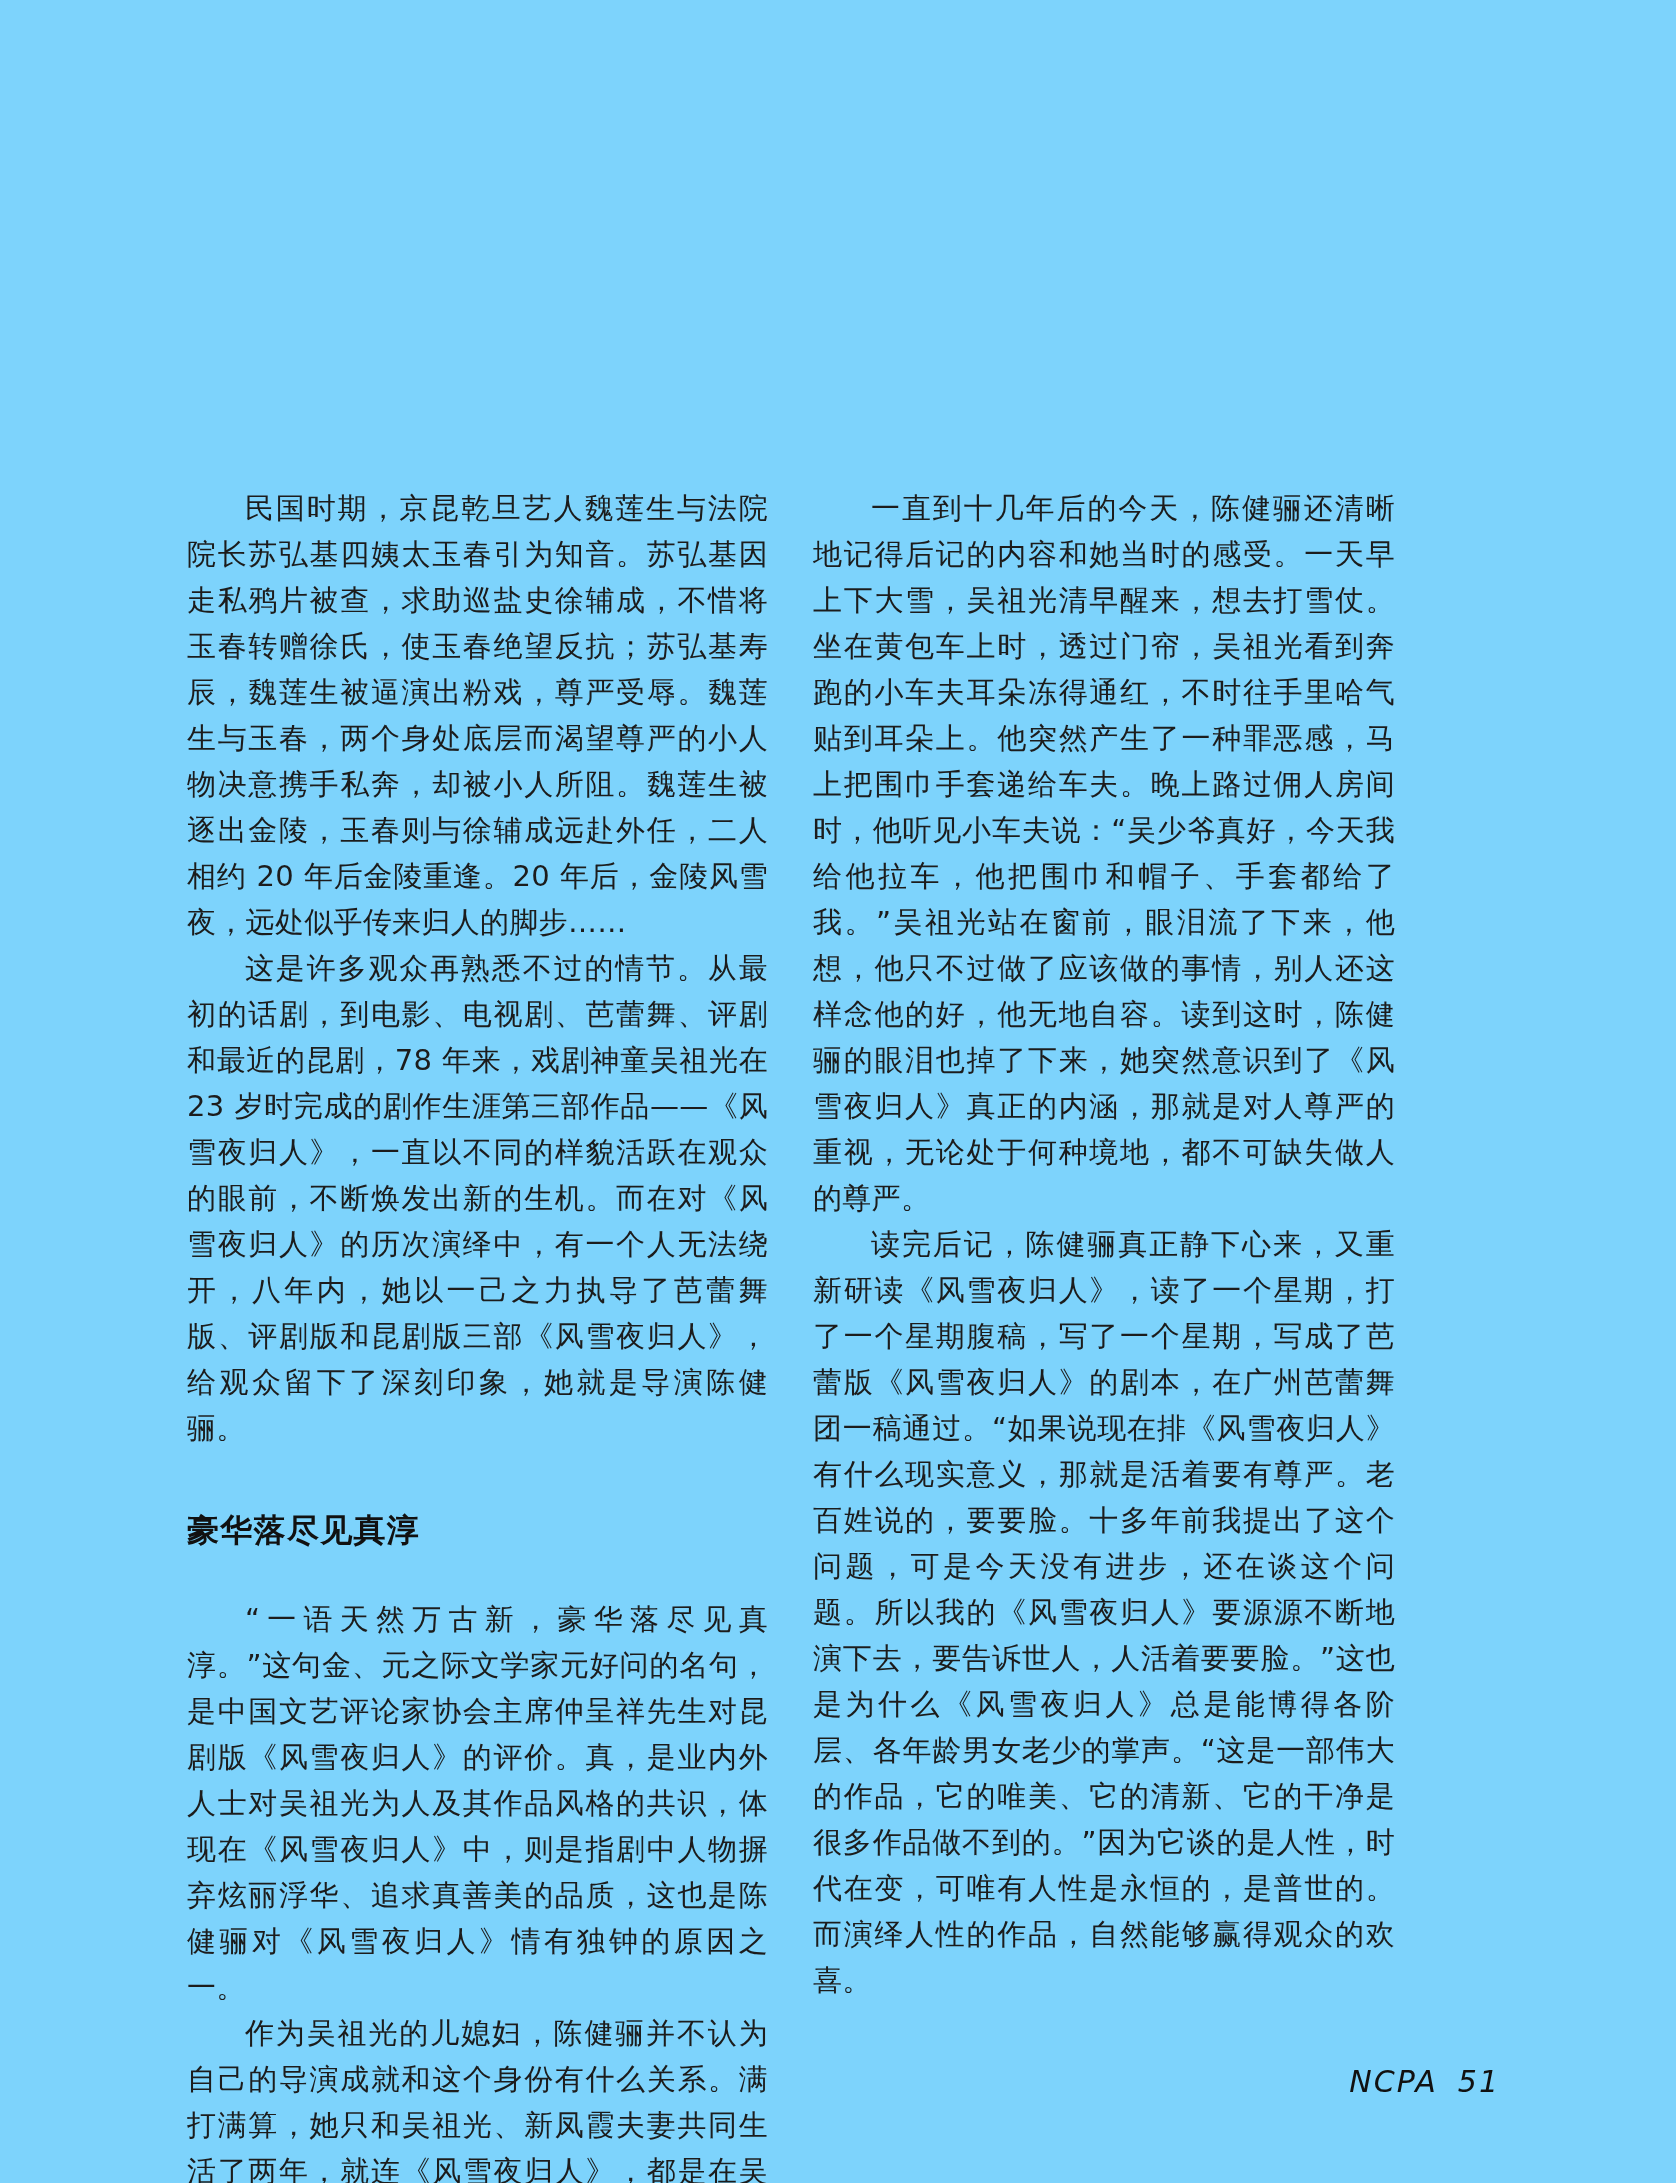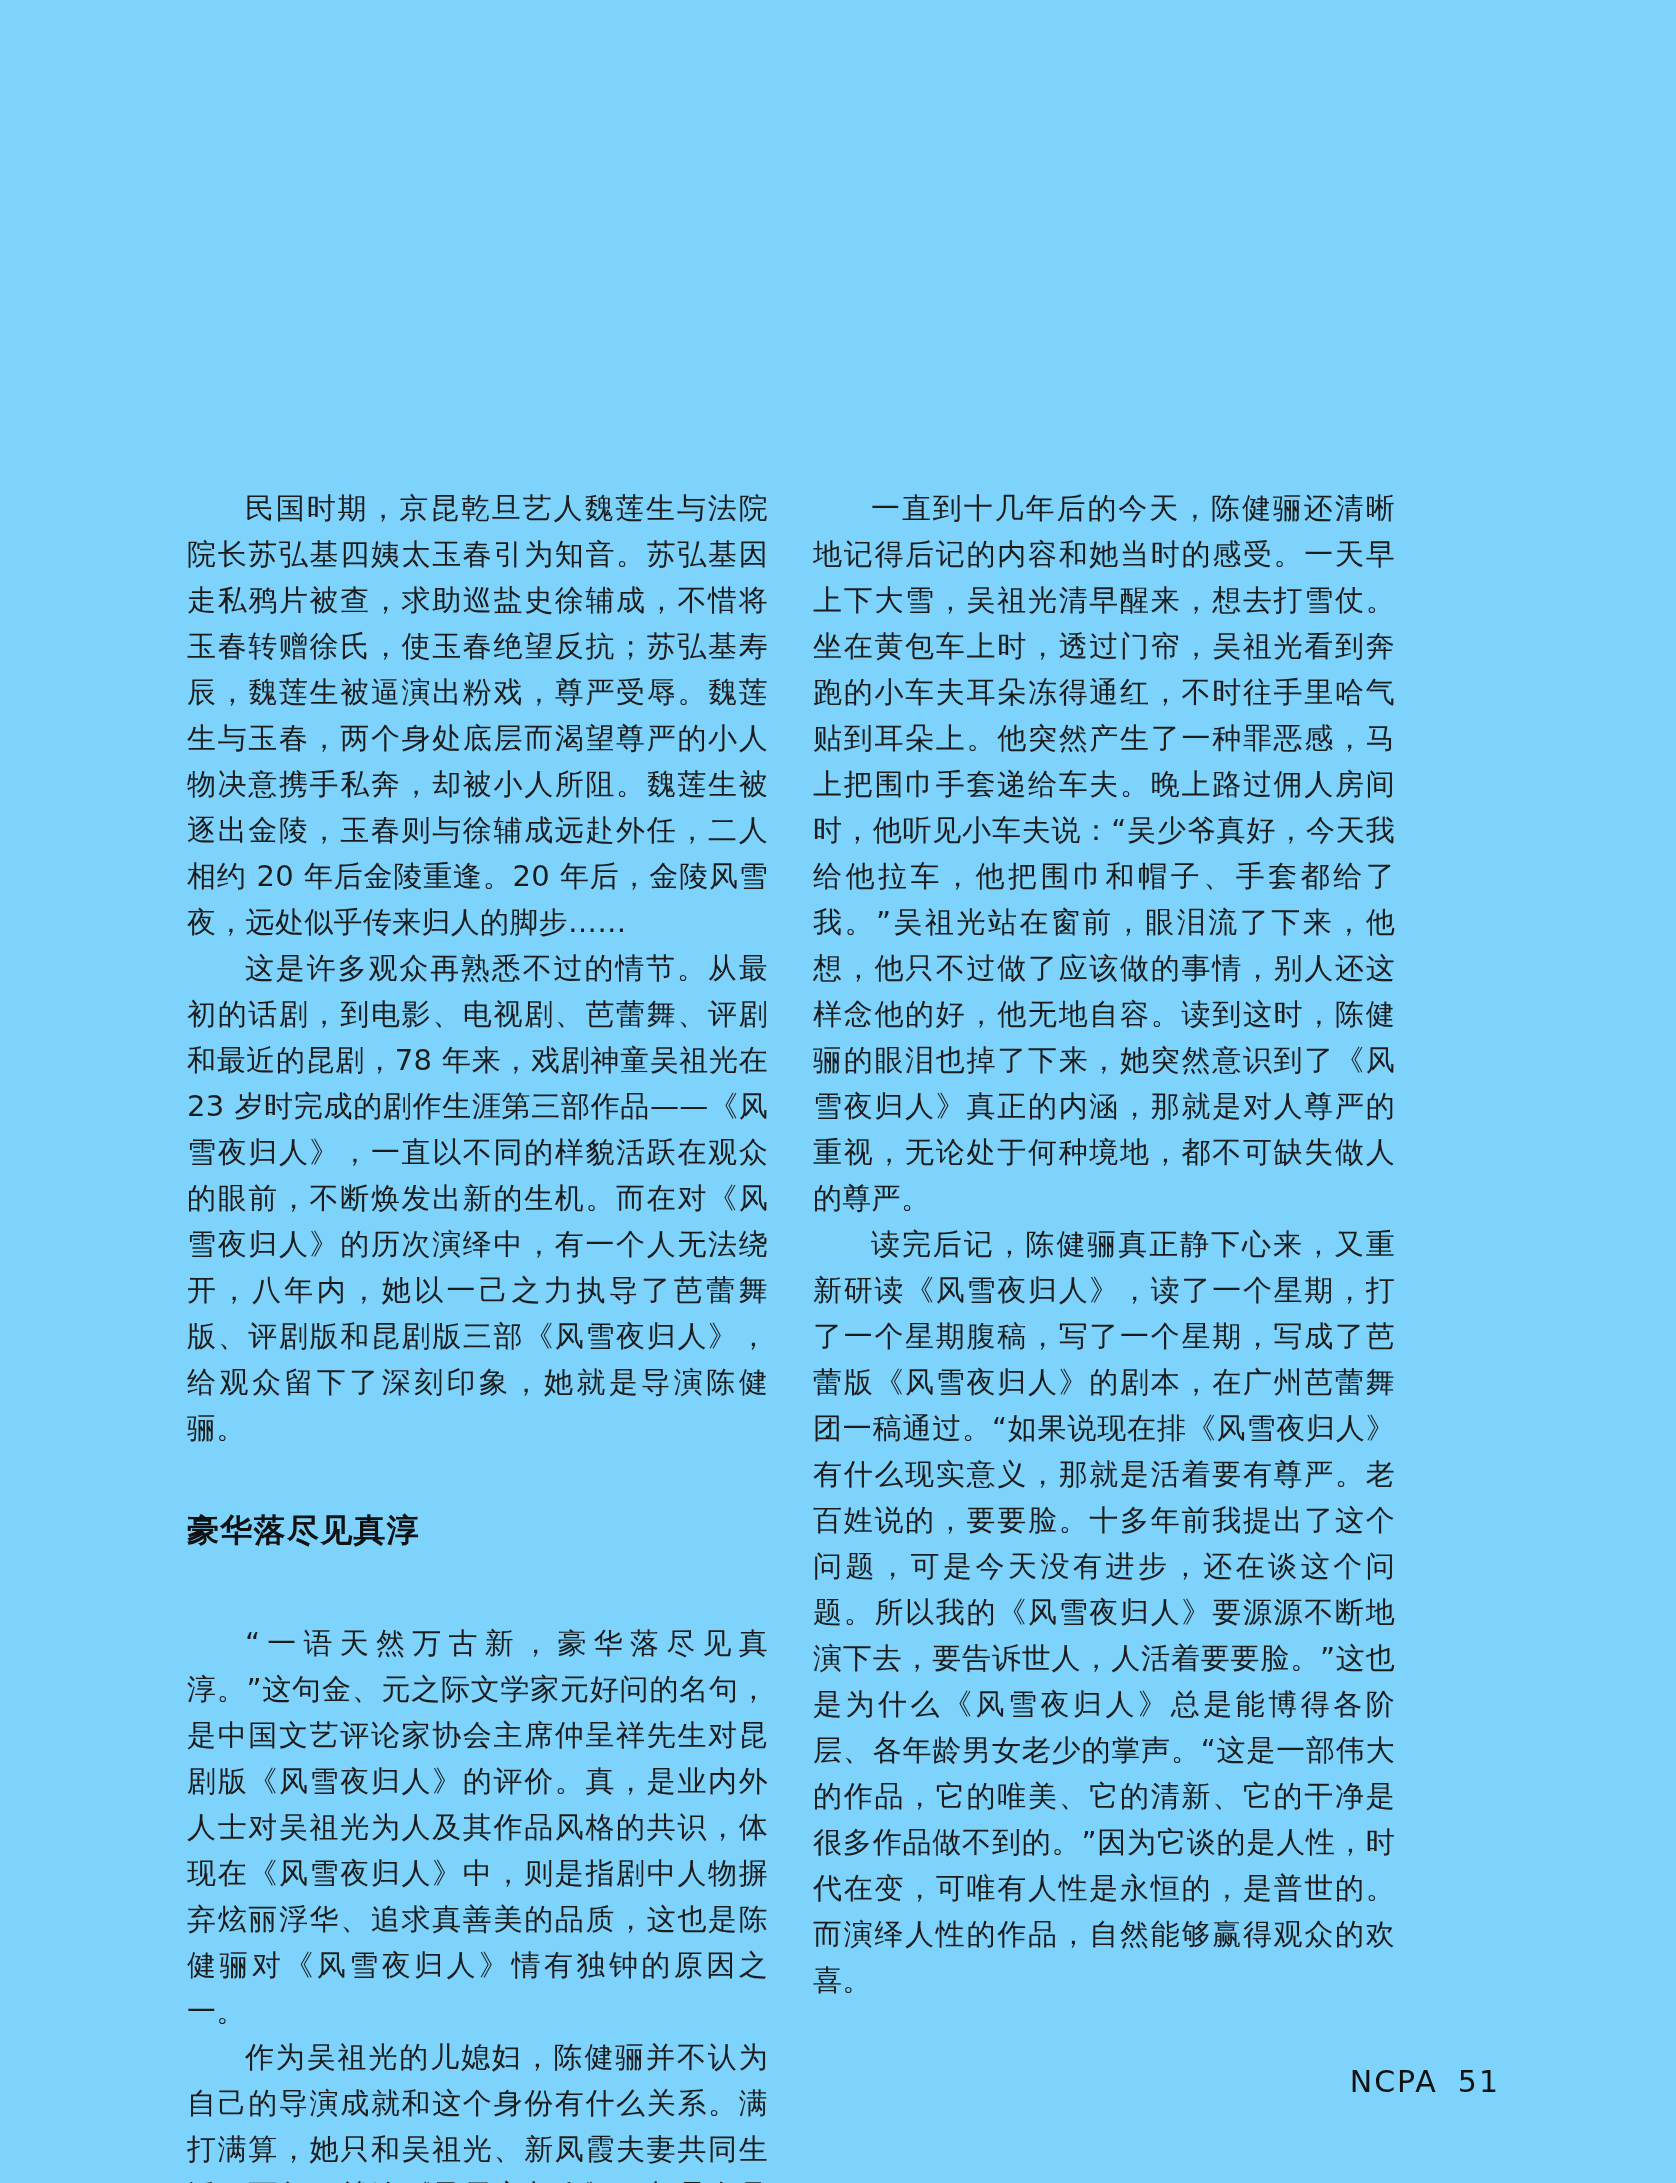--- a/index.html
+++ b/index.html
@@ -37,36 +37,37 @@
     line-height: 46px;
     color: #1c1c1c;
     text-align: justify;
     text-justify: inter-ideograph;
     letter-spacing: 0.3px;
   }
   p.body-para.indent {
     text-indent: 58px;
   }
   .section-heading {
-    margin: 56px 0 67px 0;
+    margin: 56px 0 43px 0;
     font-size: 32px;
     line-height: 46px;
     font-weight: bold;
     color: #111111;
     letter-spacing: 1.3px;
   }
   .footer {
     position: absolute;
     top: 2065px;
     right: 176px;
     font-size: 30px;
     line-height: 33px;
     color: #111111;
     letter-spacing: 2px;
     white-space: nowrap;
+    font-style: italic;
   }
   .folio-gap {
     display: inline-block;
     width: 20px;
   }
 </style>
 </head>
 <body>
 
 <div class="page">

